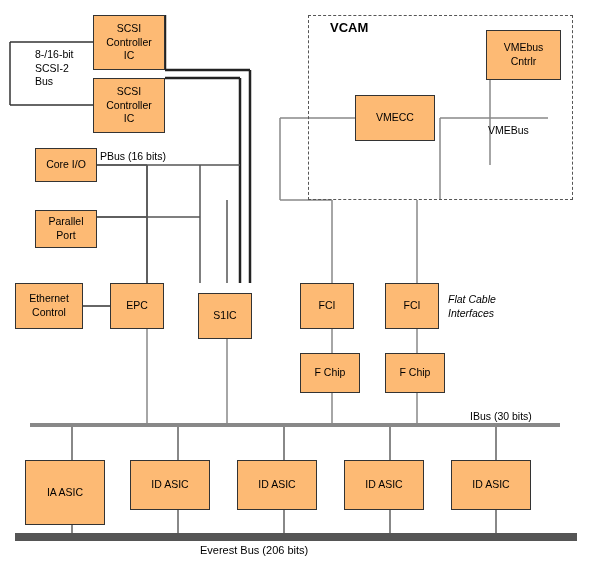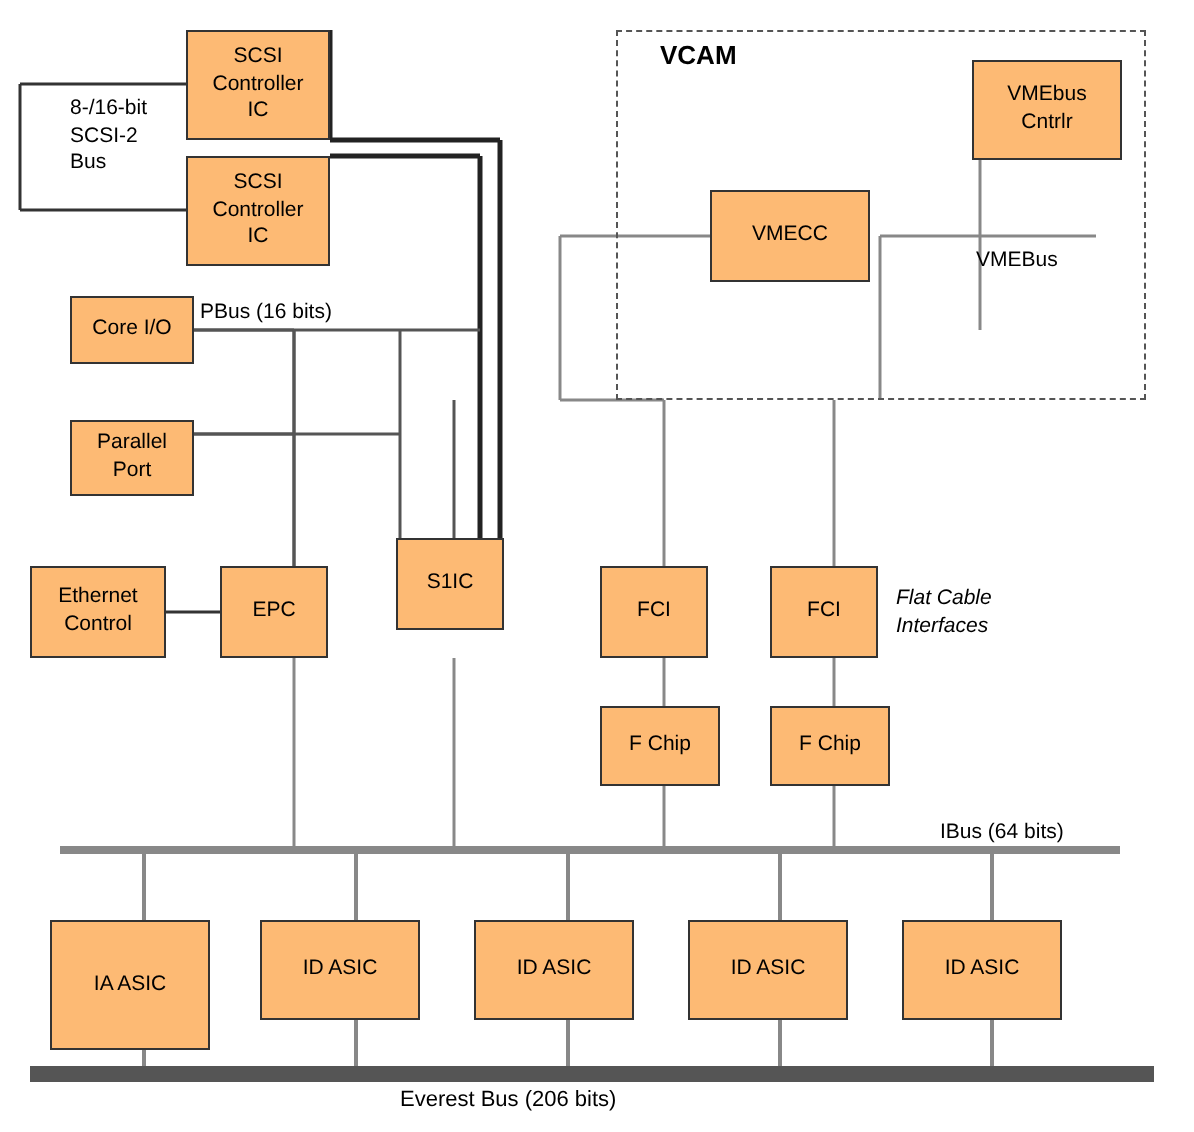--- a/index.html
+++ b/index.html
@@ -151,21 +151,21 @@
   </div>
 
   <div class="box" style="left:15px;top:283px;width:68px;height:46px;">
     <span>Ethernet<br>Control</span>
   </div>
 
   <div class="box" style="left:110px;top:283px;width:54px;height:46px;">
     <span>EPC</span>
   </div>
 
-  <div class="box" style="left:198px;top:269px;width:54px;height:46px;">
+  <div class="box" style="left:198px;top:293px;width:54px;height:46px;">
     <span>S1IC</span>
   </div>
 
   <div class="box" style="left:300px;top:283px;width:54px;height:46px;">
     <span>FCI</span>
   </div>
 
   <div class="box" style="left:385px;top:283px;width:54px;height:46px;">
     <span>FCI</span>
   </div>
@@ -194,21 +194,21 @@
 
   <div class="box" style="left:486px;top:30px;width:75px;height:50px;">
     <span>VMEbus<br>Cntrlr</span>
   </div>
 
   <div class="label" style="left:488px;top:124px;">
     <span>VMEBus</span>
   </div>
 
   <div class="label" style="left:470px;top:410px;">
-    <span>IBus (64 bits)</span>
+    <span>IBus (30 bits)</span>
   </div>
 
   <div class="box" style="left:25px;top:460px;width:80px;height:65px;">
     <span>IA ASIC</span>
   </div>
 
   <div class="box" style="left:130px;top:460px;width:80px;height:50px;">
     <span>ID ASIC</span>
   </div>
 

